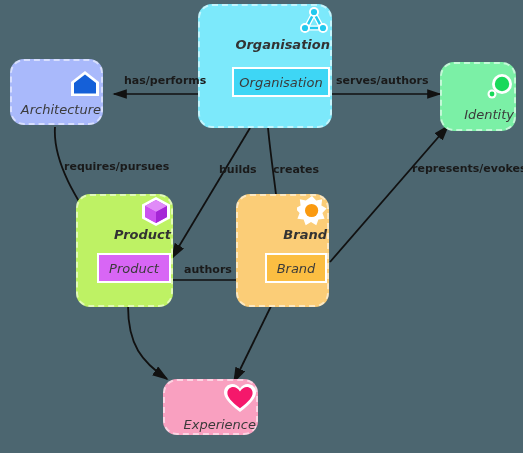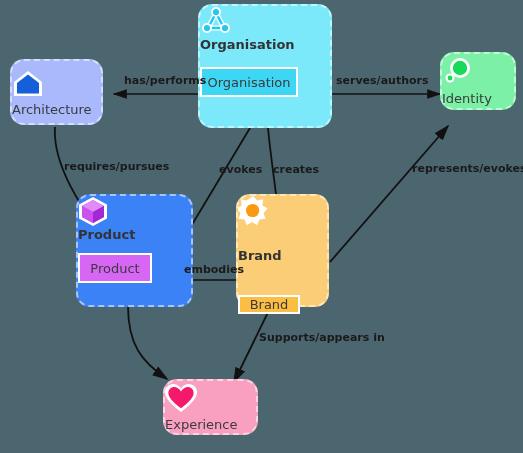--- a/index.html
+++ b/index.html
@@ -27,21 +27,22 @@
     height: 453px;
     pointer-events: none;
   }
   .node {
     position: absolute;
     box-sizing: border-box;
     border-radius: 14px;
     border: 2px dashed rgba(255,255,255,0.55);
     display: flex;
     flex-direction: column;
-    align-items: flex-start;
+    align-items: flex-end;
+    font-style: italic;
   }
   
   .leaf {
     justify-content: center;
   }
   .leaf .nlabel {
     font-size: 13px;
     color: #3b3b3b;
     font-family: "DejaVu Sans", sans-serif;
     line-height: 1;
@@ -77,26 +78,26 @@
     font-family: "DejaVu Sans", sans-serif;
     white-space: nowrap;
     line-height: 1;
   }
 
   
   #node-organisation { left: 198px; top: 4px;   width: 134px; height: 124px; background: #7ce9fb; }
   #node-organisation .inner { width: 98px; height: 30px; background: #3ed6f5; margin-top: 16px; }
 
   #node-architecture { left: 10px;  top: 59px;  width: 93px;  height: 66px;  background: #a9b9fb; }
-  #node-identity     { left: 440px; top: 52px;  width: 76px;  height: 58px;  background: #7bf0a6; }
-
-  #node-product { left: 76px;  top: 194px; width: 117px; height: 113px; background: #3b82f6; }
+  #node-identity     { left: 440px; top: 62px;  width: 76px;  height: 69px;  background: #7bf0a6; }
+
+  #node-product { left: 76px;  top: 194px; width: 97px; height: 113px; background: #bef264; }
   #node-product .inner { width: 74px; height: 30px; background: #d866f5; margin-top: 12px; }
 
-  #node-brand   { left: 236px; top: 194px; width: 93px; height: 113px; background: #fbcd77; gap: 21px; }
+  #node-brand   { left: 236px; top: 194px; width: 93px; height: 113px; background: #fbcd77; }
   #node-brand .inner { width: 62px; height: 30px; background: #fbbe42; margin-top: 12px; }
 
   #node-experience { left: 163px; top: 379px; width: 95px; height: 56px; background: #f9a0c0; }
 </style>
 </head>
 <body>
 
 <div id="canvas">
 
   <svg class="edges" viewBox="0 0 523 453">
@@ -208,24 +209,23 @@
     </span>
     <span class="nlabel">Experience</span>
   </div>
 
   <div class="edge-label" style="left:124px; top:75px;">has/performs</div>
 
   <div class="edge-label" style="left:336px; top:75px;">serves/authors</div>
 
   <div class="edge-label" style="left:64px; top:161px;">requires/pursues</div>
 
-  <div class="edge-label" style="left:219px; top:164px;">evokes</div>
+  <div class="edge-label" style="left:219px; top:164px;">builds</div>
 
   <div class="edge-label" style="left:273px; top:164px;">creates</div>
 
   <div class="edge-label" style="left:412px; top:163px;">represents/evokes</div>
 
-  <div class="edge-label" style="left:184px; top:264px;">embodies</div>
-
-
-  <div class="edge-label" style="left:259px; top:332px;">Supports/appears in</div>
+  <div class="edge-label" style="left:184px; top:264px;">authors</div>
+
+
 
 </div>
 
 </body></html>

